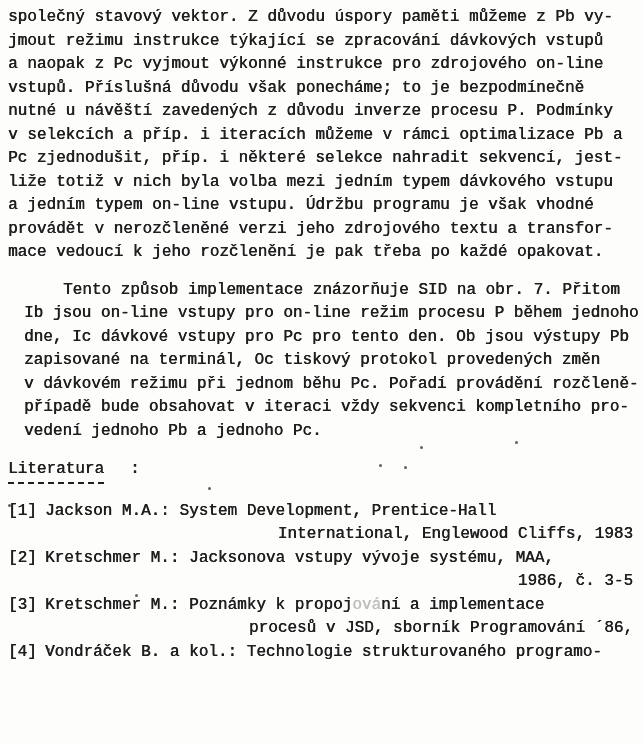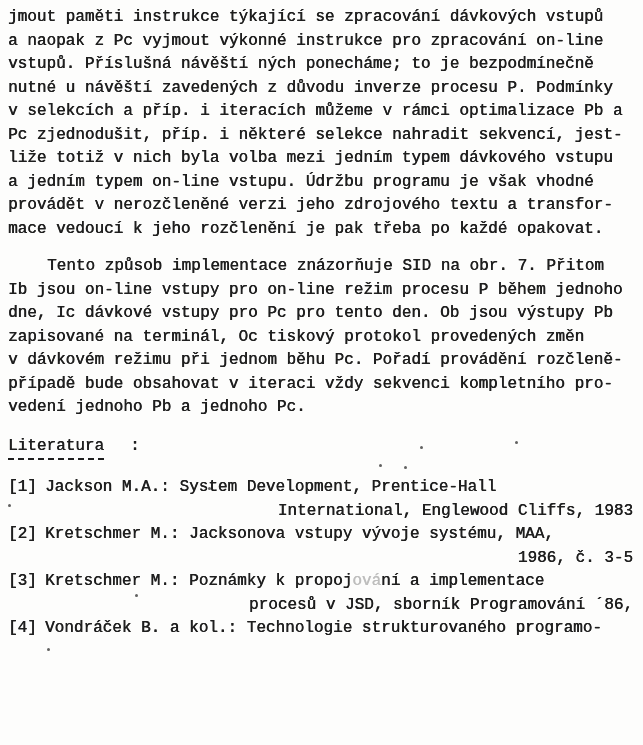--- a/index.html
+++ b/index.html
@@ -17,21 +17,21 @@
     height: 745px;
     background: var(--paper);
     color: var(--ink);
     overflow: hidden;
     padding: 6px 10px 0 8px;
     font-size: 16px;
     line-height: 23.5px;
     text-shadow: 0.4px 0 0 currentColor, 0 0.3px 0 rgba(0,0,0,0.35);
   }
   .tline { white-space: pre; }
-  .para-2 { margin-top: 14px; }
+  .para-2 { margin-top: 14px; margin-left: 16px; }
   .para-2 .first { padding-left: 39px; }
   .heading-row {
     margin-top: 15px;
     height: 23.5px;
   }
   .u-dashed {
     display: inline-block;
     border-bottom: 2px dashed var(--ink);
     padding-bottom: 0px;
     margin-right: 26px;
@@ -53,23 +53,24 @@
     background: #2c2c2c;
     opacity: 0.75;
   }
 </style>
 </head>
 <body>
 
 <div class="page">
 
   <div class="para para-1">
-    <div class="tline">jmout paměti instrukce týkající se zpracování dávkových vstupů</div>
-    <div class="tline">a naopak z Pc vyjmout výkonné instrukce pro zpracování on-line</div>
-    <div class="tline">vstupů. Příslušná návěští ných ponecháme; to je bezpodmínečně</div>
+    <div class="tline">společný stavový vektor. Z důvodu úspory paměti můžeme z Pb vy-</div>
+    <div class="tline">jmout režimu instrukce týkající se zpracování dávkových vstupů</div>
+    <div class="tline">a naopak z Pc vyjmout výkonné instrukce pro zdrojového on-line</div>
+    <div class="tline">vstupů. Příslušná důvodu však ponecháme; to je bezpodmínečně</div>
     <div class="tline">nutné u návěští zavedených z důvodu inverze procesu P. Podmínky</div>
     <div class="tline">v selekcích a příp. i iteracích můžeme v rámci optimalizace Pb a</div>
     <div class="tline">Pc zjednodušit, příp. i některé selekce nahradit sekvencí, jest-</div>
     <div class="tline">liže totiž v nich byla volba mezi jedním typem dávkového vstupu</div>
     <div class="tline">a jedním typem on-line vstupu. Údržbu programu je však vhodné</div>
     <div class="tline">provádět v nerozčleněné verzi jeho zdrojového textu a transfor-</div>
     <div class="tline">mace vedoucí k jeho rozčlenění je pak třeba po každé opakovat.</div>
   </div>
 
   <div class="para para-2">

